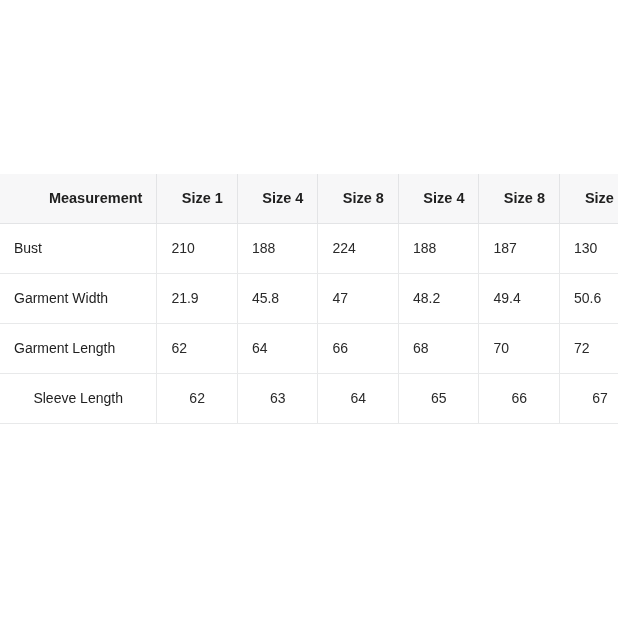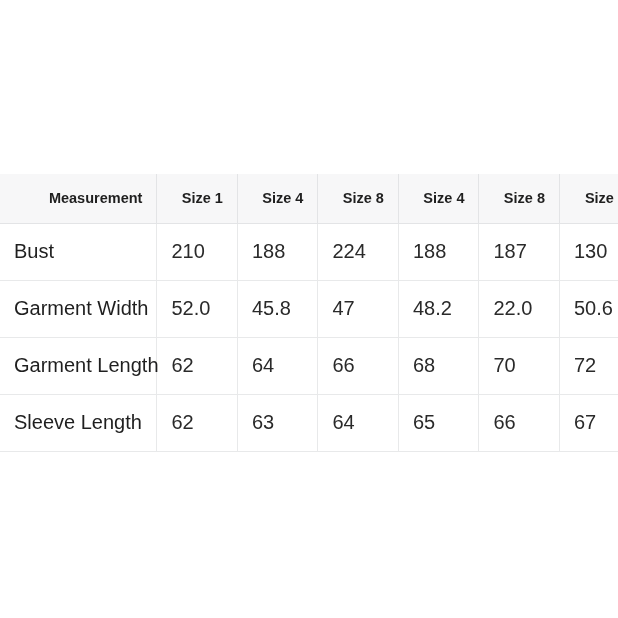--- a/index.html
+++ b/index.html
@@ -49,29 +49,30 @@
     margin-left: 48px;
   }
   table.size-table thead th:last-child {
     border-right: none;
   }
   table.size-table tbody td {
     padding: 16px 14px 17px 14px;
     border-bottom: 1px solid #e8e9ea;
     border-right: 1px solid #e8e9ea;
     color: #2a2a2a;
-    font-size: 20px;
+    font-size: 14px;
     white-space: nowrap;
     background: #ffffff;
   }
   table.size-table tbody td:last-child {
     border-right: none;
   }
   table.size-table tbody tr:last-child td {
     border-bottom: 1px solid #e8e9ea;
+    text-align: center;
   }
   table.size-table tbody td.row-label {
     color: #1f1f1f;
   }
 </style>
 </head>
 <body>
 
 <div class="page">
   <div class="table-wrap">
@@ -101,25 +102,25 @@
           <td class="row-label">Bust</td>
           <td>210</td>
           <td>188</td>
           <td>224</td>
           <td>188</td>
           <td>187</td>
           <td>130</td>
         </tr>
         <tr>
           <td class="row-label">Garment Width</td>
-          <td>52.0</td>
+          <td>21.9</td>
           <td>45.8</td>
           <td>47</td>
           <td>48.2</td>
-          <td>22.0</td>
+          <td>49.4</td>
           <td>50.6</td>
         </tr>
         <tr>
           <td class="row-label">Garment Length</td>
           <td>62</td>
           <td>64</td>
           <td>66</td>
           <td>68</td>
           <td>70</td>
           <td>72</td>

